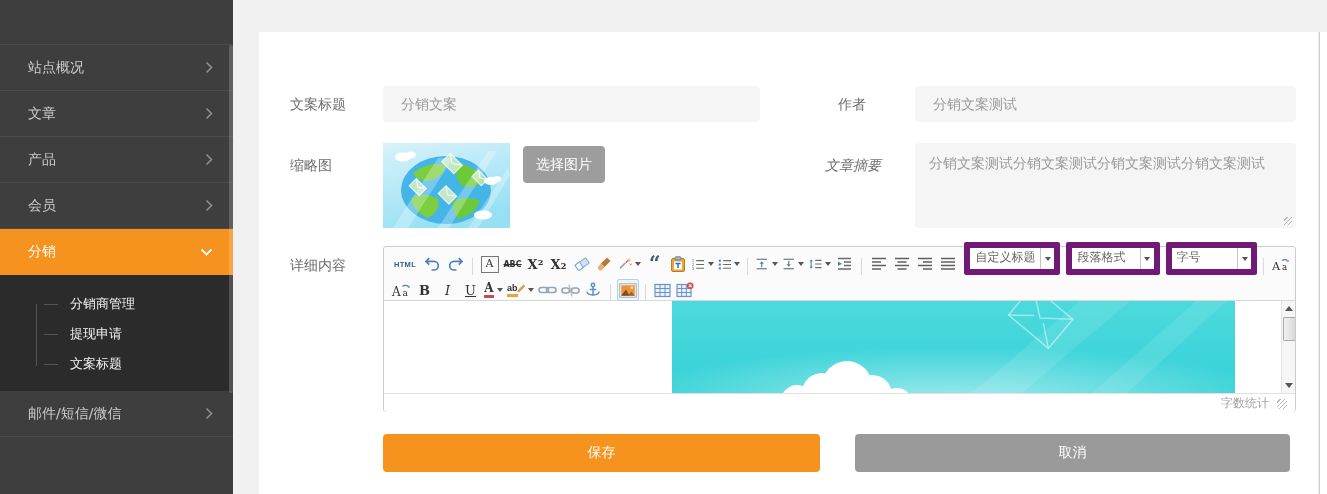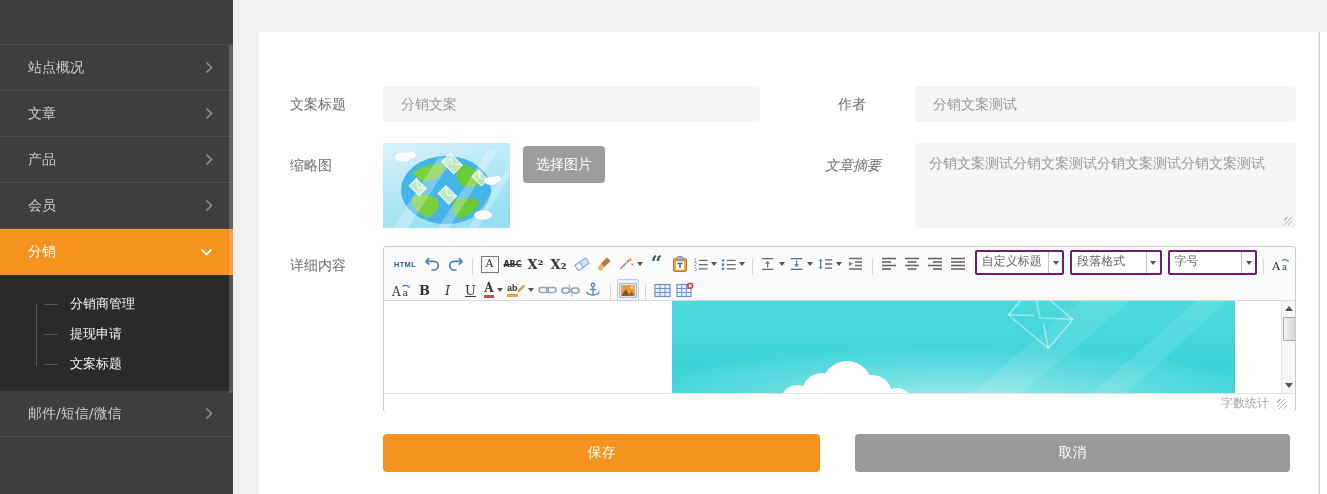--- a/index.html
+++ b/index.html
@@ -50,21 +50,21 @@
   .g-strike{font-size:8px;font-weight:bold;text-decoration:line-through;color:#333;font-family:"DejaVu Sans",sans-serif;}
   .g-supsub{font-size:13px;font-weight:bold;color:#333;font-family:"DejaVu Serif",serif;}
   .g-quote{font-size:20px;line-height:10px;font-weight:bold;color:#3f5c77;height:12px;}
   .g-bold{font-size:13px;font-weight:bold;}
   .g-italic{font-size:13px;font-style:italic;}
   .g-under{font-size:13px;text-decoration:underline;}
   .g-fc{font-size:12px;font-weight:bold;color:#333;border-bottom:3px solid #c0504d;line-height:13px;}
   .g-hl{font-size:9px;font-weight:bold;color:#333;border-bottom:3px solid #e8a33d;line-height:11px;}
   .caret{width:0;height:0;border-left:3px solid transparent;border-right:3px solid transparent;
          border-top:4px solid #555;margin-left:3px;}
-  .tsel{height:21px;border:2px solid #701a75;background:#fff;display:flex;align-items:stretch;border-radius:2px;cursor:pointer;}
+  .tsel{height:21px;border:6px solid #701a75;background:#fff;display:flex;align-items:stretch;border-radius:2px;cursor:pointer;}
   .tsel-label{flex:1;font-size:12px;color:#666;padding:0 5px;line-height:19px;white-space:nowrap;overflow:hidden;}
   .tsel-btn{width:13px;border-left:1px solid #c6c6c6;display:flex;align-items:center;justify-content:center;}
   .edit-content{position:relative;height:92px;background:#fff;overflow:hidden;}
   .content-img{position:absolute;left:288px;top:0;width:563px;height:92px;}
   .e-scroll{position:absolute;right:0;top:0;width:14px;height:92px;background:#f6f6f6;border-left:1px solid #e4e4e4;box-sizing:border-box;}
   .e-arrow{position:absolute;left:0;width:13px;height:13px;display:flex;align-items:center;justify-content:center;cursor:pointer;}
   .tri-up{width:0;height:0;border-left:4px solid transparent;border-right:4px solid transparent;border-bottom:5px solid #555;}
   .tri-dn{width:0;height:0;border-left:4px solid transparent;border-right:4px solid transparent;border-top:5px solid #555;}
   .e-thumb{position:absolute;left:1px;top:16px;width:11px;height:22px;background:linear-gradient(90deg,#f2f2f2,#d8d8d8);
            border:1px solid #aaa;border-radius:1px;cursor:grab;}

